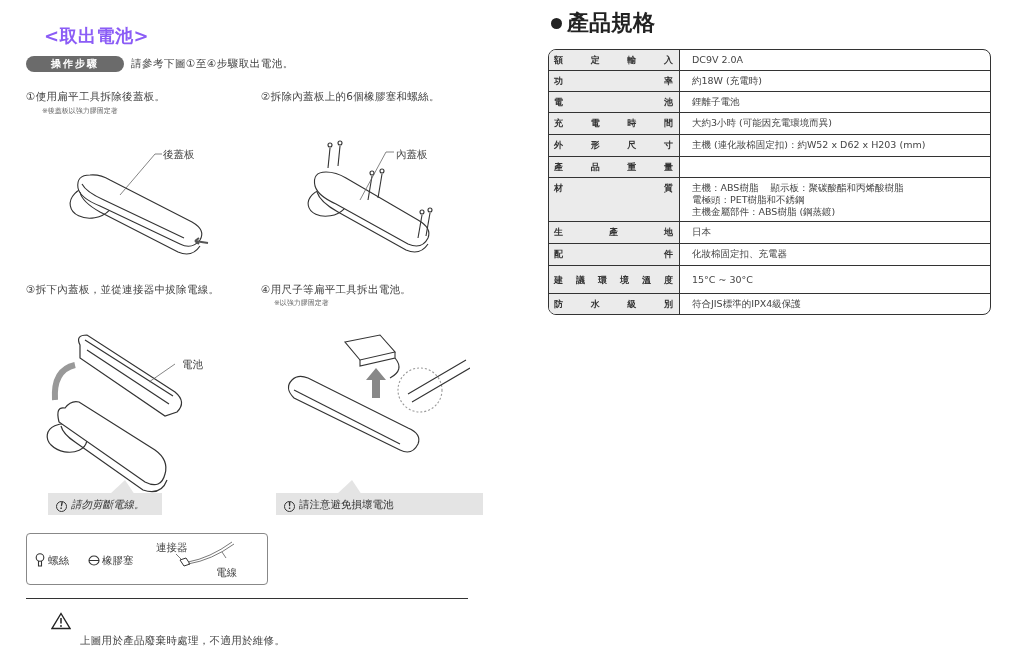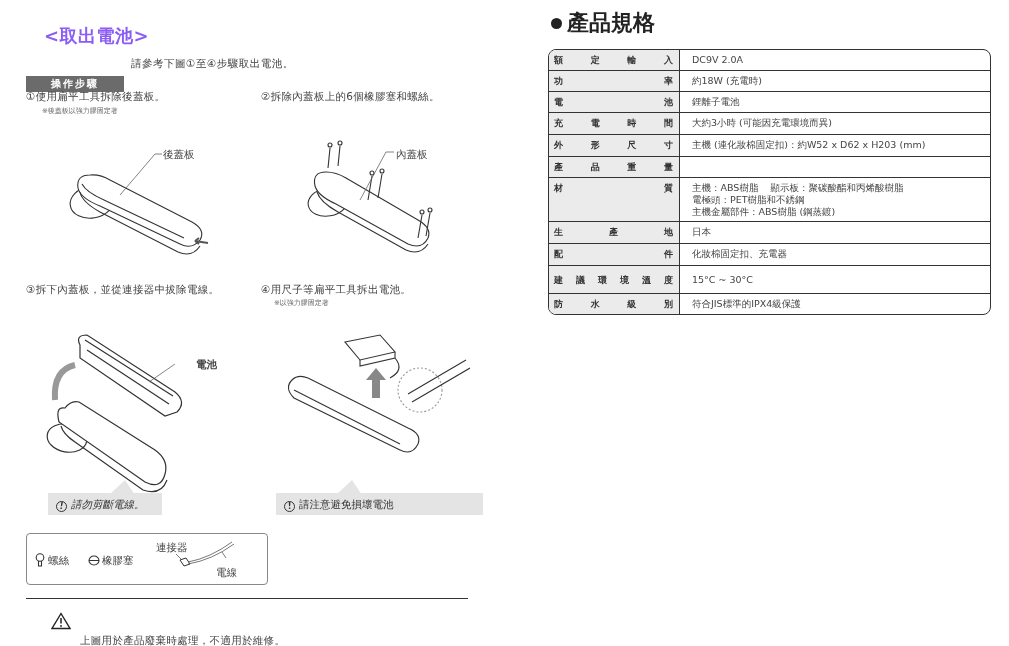--- a/index.html
+++ b/index.html
@@ -2,21 +2,21 @@
 <html><head>
 <meta charset="utf-8">
 <style>
   * { box-sizing: border-box; margin: 0; padding: 0; }
   html, body { width: 1009px; height: 646px; background: #ffffff; overflow: hidden; }
   body { position: relative; font-family: "DejaVu Sans", "Liberation Sans", sans-serif; color: #333; }
   .abs { position: absolute; }
 
   
   .sec-title { left: 28px; top: 24px; font-size: 18px; font-weight: bold; color: #8b5cf6; letter-spacing: 0.5px; margin-left: 16px; }
-  .pill { left: 26px; top: 56px; width: 98px; height: 16px; background: #6b6b6b; border-radius: 0; color: #fff; font-size: 10px; font-weight: bold; text-align: center; line-height: 16px; letter-spacing: 2px; margin-top: 20px; }
+  .pill { left: 26px; top: 56px; width: 98px; height: 16px; background: #6b6b6b; border-radius: 8px; color: #fff; font-size: 10px; font-weight: bold; text-align: center; line-height: 16px; letter-spacing: 2px; }
   .intro { left: 131px; top: 57px; font-size: 10.5px; color: #444; letter-spacing: 0.5px; }
   .step { font-size: 10.5px; color: #444; letter-spacing: 0.3px; }
   .note { font-size: 7px; color: #666; }
   .label { font-size: 10.5px; color: #444; }
   .callout { height: 22px; background: #e4e4e4; font-size: 10.5px; color: #333; line-height: 22px; padding-left: 8px; }
   .callout .i { display: inline-block; width: 11px; height: 11px; border: 1.3px solid #333; border-radius: 50%; font-size: 8px; line-height: 9px; text-align: center; font-weight: bold; margin-right: 4px; vertical-align: -1px; }
   .legend-box { left: 26px; top: 533px; width: 242px; height: 52px; border: 1px solid #888; border-radius: 4px; }
   .hr { left: 26px; top: 598px; width: 442px; height: 1px; background: #333; }
   .warn-text { left: 80px; top: 604px; font-size: 10.5px; color: #444; line-height: 17px; letter-spacing: 0.3px; margin-top: 28px; }
 
@@ -85,21 +85,21 @@
   <path d="M10 70 Q8 40 30 35" stroke="#999" stroke-width="6" fill="none"></path>
   <g fill="none" stroke="#333" stroke-width="1.2">
     <path d="M35 15 Q30 5 42 5 L130 62 Q142 72 132 82 L120 86 L35 28 Z" fill="#fff"></path>
     <path d="M40 10 L128 66 M42 20 L124 74"></path>
     <ellipse cx="22" cy="108" rx="20" ry="14" transform="rotate(10 22 108)" fill="#fff"></ellipse>
     <path d="M20 78 Q10 76 14 92 L100 152 Q116 160 120 144 Q124 130 110 120 L34 72 Q26 70 20 78 Z" fill="#fff"></path>
     <path d="M16 96 Q18 104 30 112 L98 160 Q116 166 122 150"></path>
   </g>
   <line x1="104" y1="52" x2="130" y2="34" stroke="#666" stroke-width="0.8"></line>
 </svg>
-<div class="abs label" style="left:196px;top:358px;font-weight:bold;">電池</div>
+<div class="abs label" style="left:182px;top:358px;">電池</div>
 <svg class="abs" style="left:95px;top:480px" width="40" height="15">
     <path d="M14 15 L30 0 L40 15 Z" fill="#e4e4e4"></path>
   </svg>
 <div class="abs callout" style="left:48px;top:493px;width:114px;font-style:italic;">
   <span class="i">!</span><span>請勿剪斷電線。</span>
 </div>
 
 <svg class="abs" style="left:280px;top:330px" width="190" height="140">
   <g fill="none" stroke="#333" stroke-width="1.1">
     <path d="M65 12 L100 5 L115 22 L80 30 Z" fill="#fff"></path>

